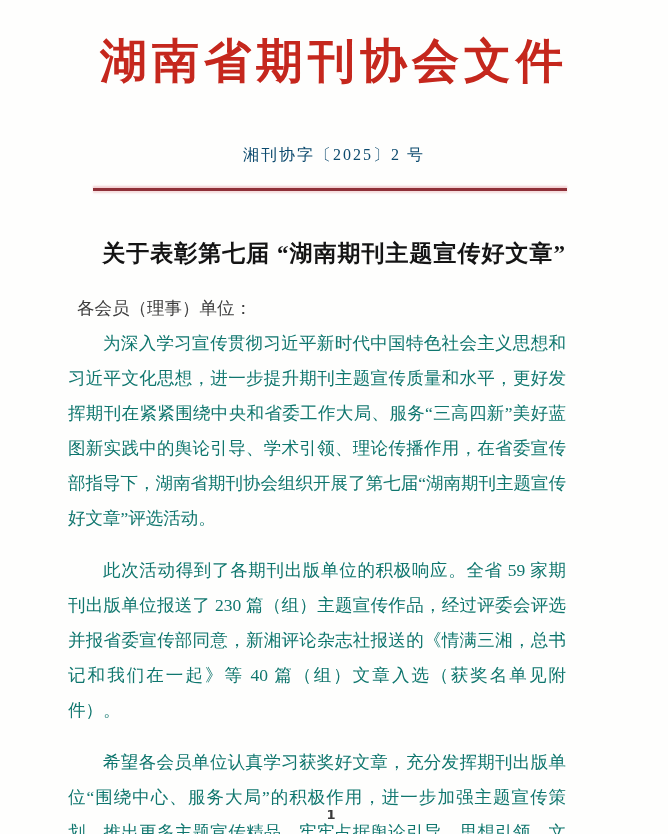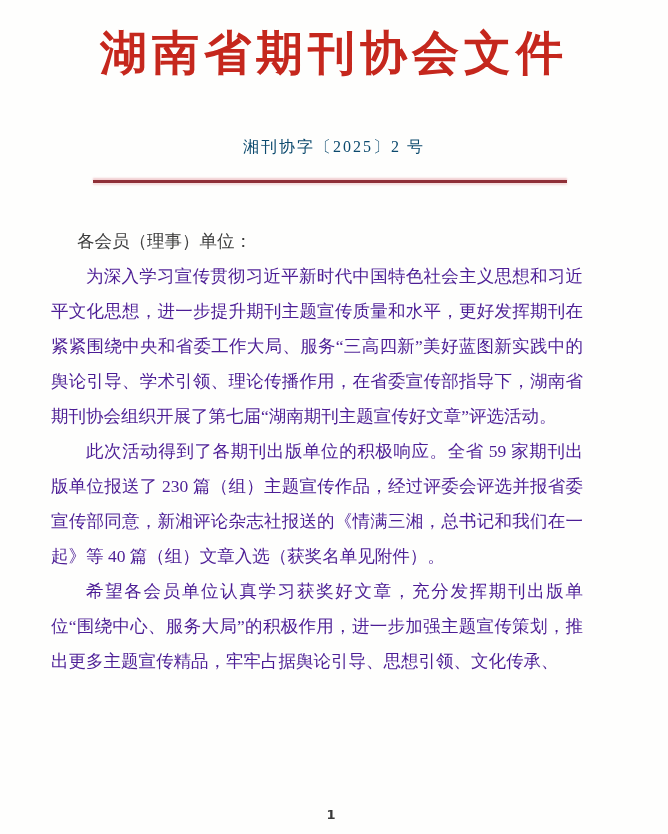--- a/index.html
+++ b/index.html
@@ -10,21 +10,21 @@
   .page {
     position: relative;
     width: 668px;
     height: 834px;
     background: #fefefd;
     overflow: hidden;
     font-family: "Liberation Serif", "DejaVu Serif", serif;
   }
   .org-title {
     margin: 0;
-    padding-top: 18px;
+    padding-top: 26px;
     text-align: center;
     color: #c5271d;
     font-size: 47px;
     font-weight: bold;
     letter-spacing: 5px;
     line-height: 70px;
     white-space: nowrap;
   }
   .doc-number {
     margin-top: 48px;
@@ -51,25 +51,25 @@
     letter-spacing: 1px;
   }
   .doc-title .t-line { display: block; }
   .salutation {
     margin: 26px 85px 0 77px;
     font-size: 17.5px;
     color: #3c3c3c;
     line-height: 24px;
   }
   .para {
-    margin: 0;
+    margin: 17px;
     padding: 0 85px 0 51px;
     font-size: 17.5px;
     line-height: 35px;
-    color: #4c1d95;
+    color: #0f766e;
     text-align: justify;
     text-indent: 2em;
   }
   .para:first-of-type { margin-top: 6px; }
   .page-number {
     position: absolute;
     left: 0;
     right: 6px;
     top: 807px;
     text-align: center;
@@ -102,20 +102,21 @@
 
 <div class="page">
 
   <h1 class="org-title">湖南省期刊协会文件</h1>
 
   <div class="doc-number">湘刊协字〔2025〕2 号</div>
 
   <div class="red-rule"></div>
 
   <h2 class="doc-title">
+    <span class="t-line">关于表彰第七届 “湖南期刊主题宣传好文章”</span>
   </h2>
 
   <div class="salutation">各会员（理事）单位：</div>
 
   <p class="para">为深入学习宣传贯彻习近平新时代中国特色社会主义思想和习近平文化思想，进一步提升期刊主题宣传质量和水平，更好发挥期刊在紧紧围绕中央和省委工作大局、服务“三高四新”美好蓝图新实践中的舆论引导、学术引领、理论传播作用，在省委宣传部指导下，湖南省期刊协会组织开展了第七届“湖南期刊主题宣传好文章”评选活动。</p>
 
   <p class="para">此次活动得到了各期刊出版单位的积极响应。全省 59 家期刊出版单位报送了 230 篇（组）主题宣传作品，经过评委会评选并报省委宣传部同意，新湘评论杂志社报送的《情满三湘，总书记和我们在一起》等 40 篇（组）文章入选（获奖名单见附件）。</p>
 
   <p class="para">希望各会员单位认真学习获奖好文章，充分发挥期刊出版单位“围绕中心、服务大局”的积极作用，进一步加强主题宣传策划，推出更多主题宣传精品，牢牢占据舆论引导、思想引领、文化传承、</p>
 

